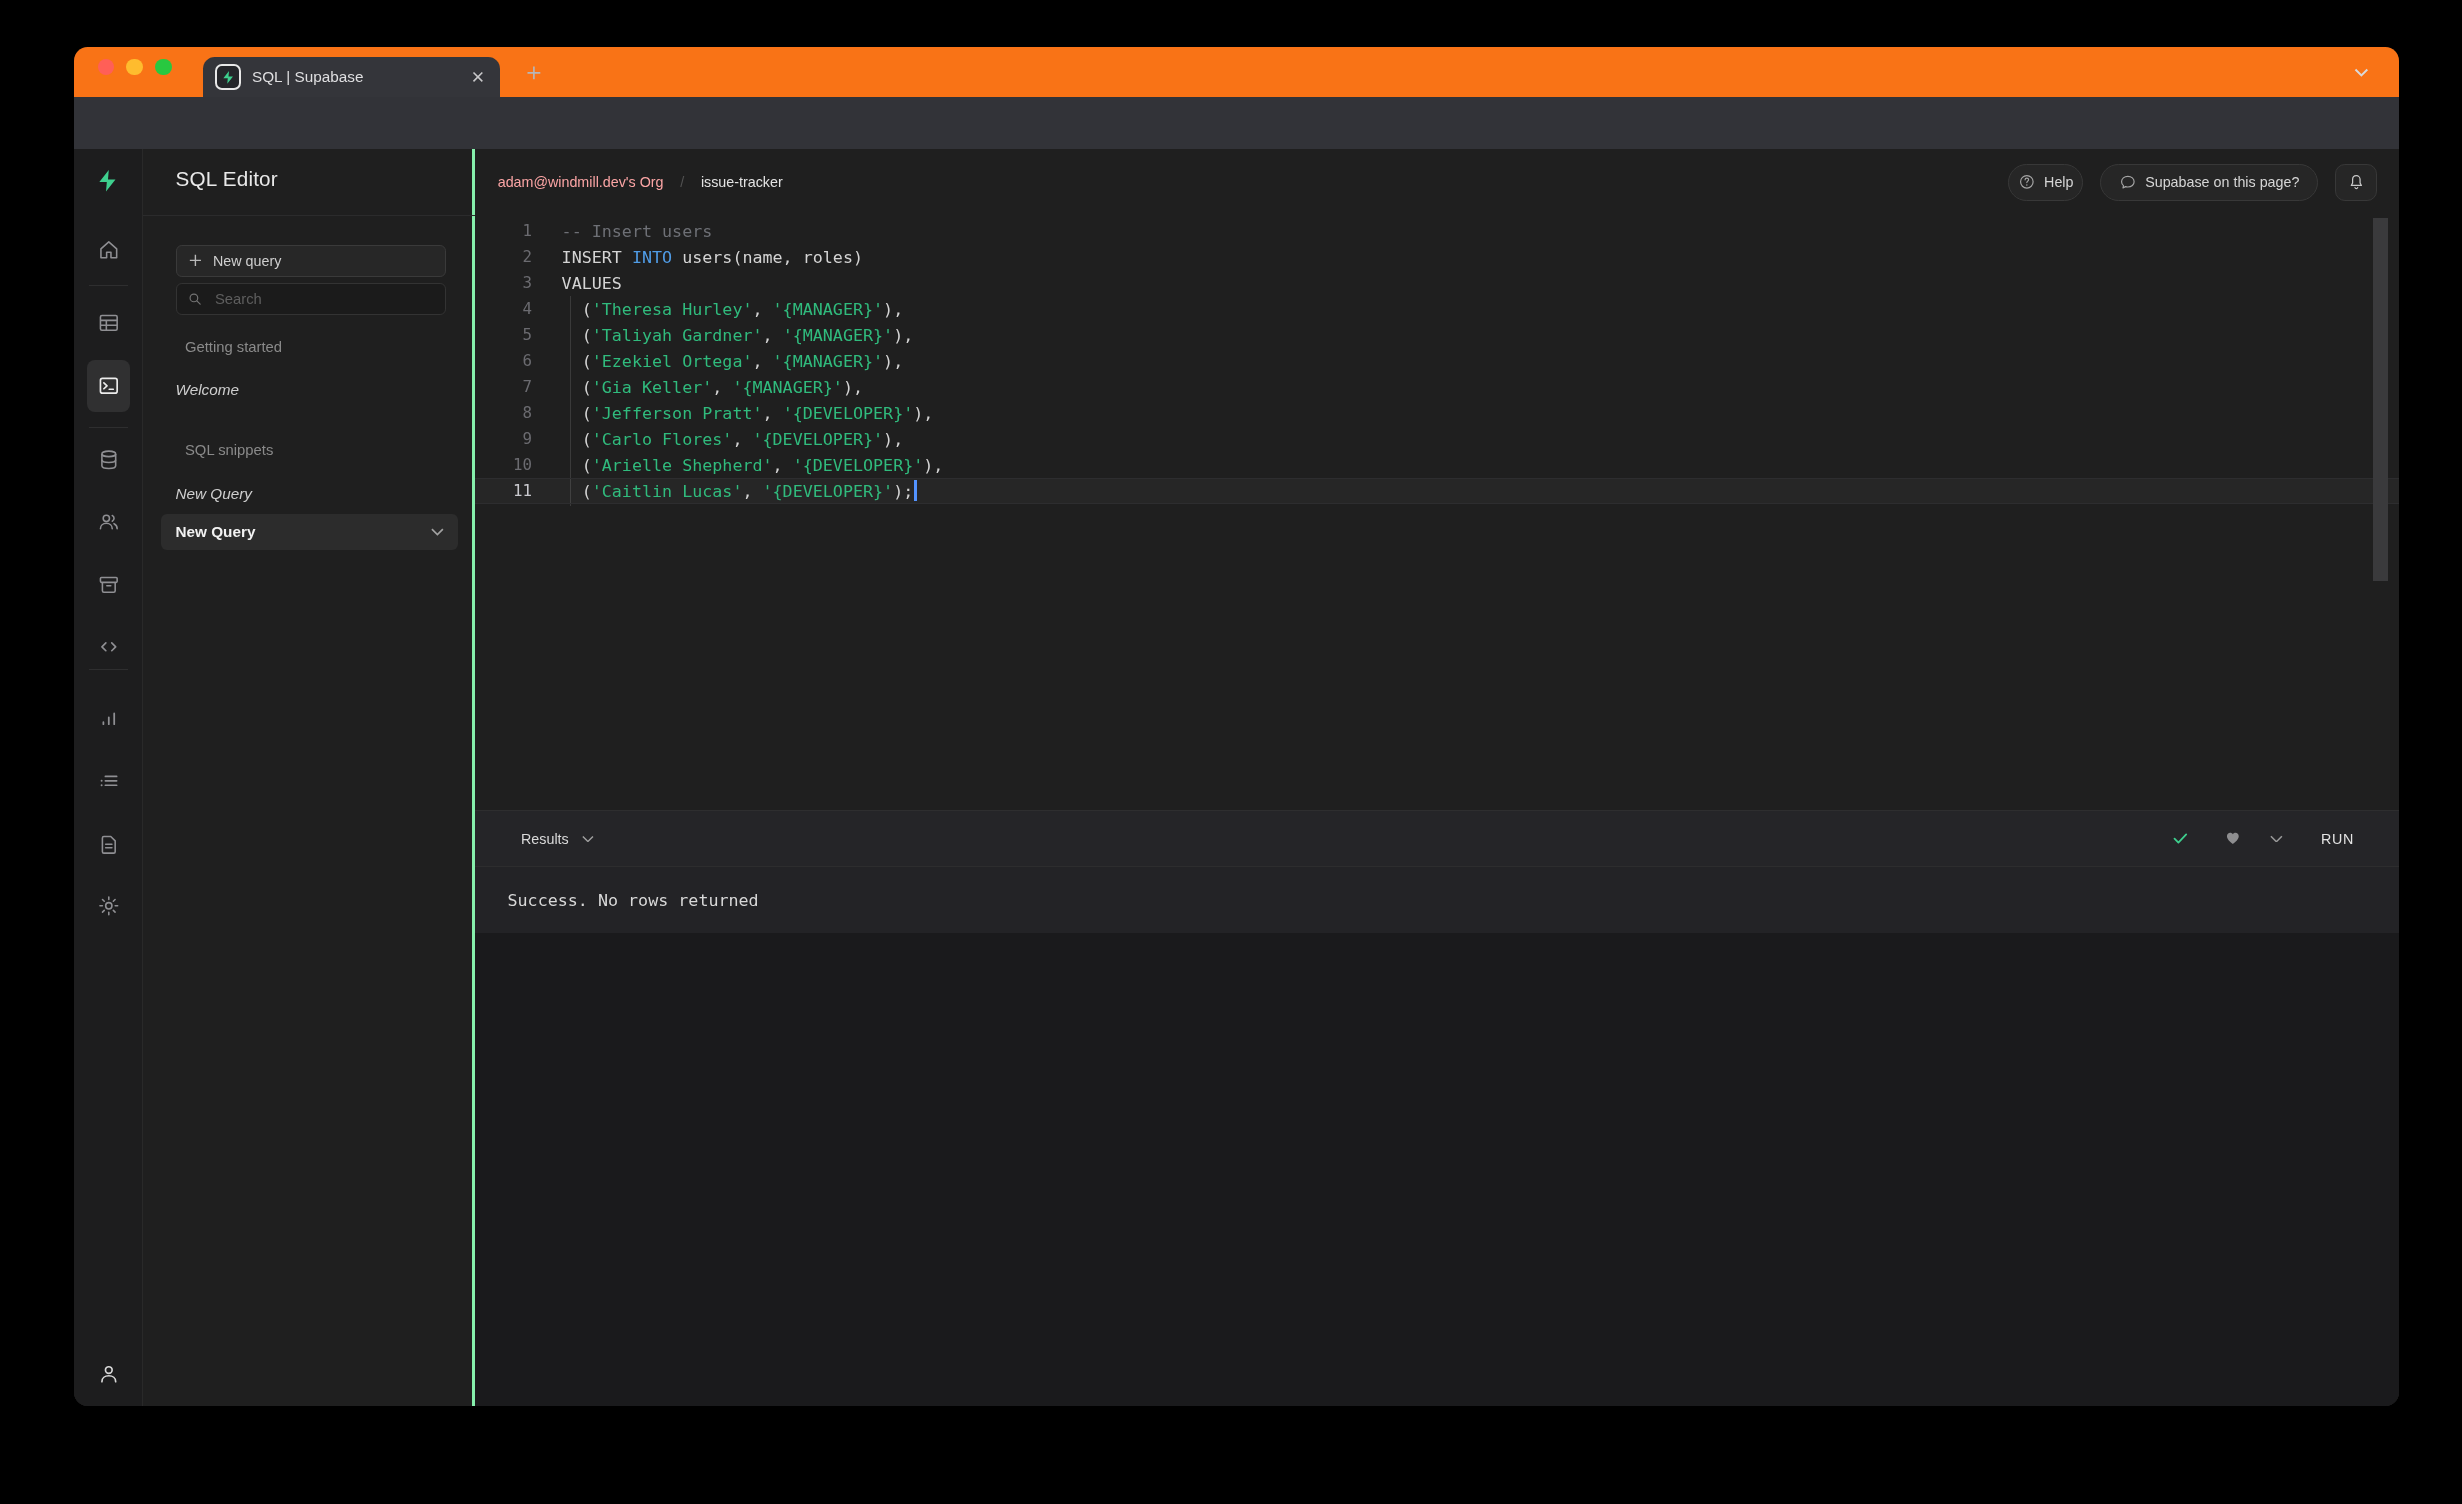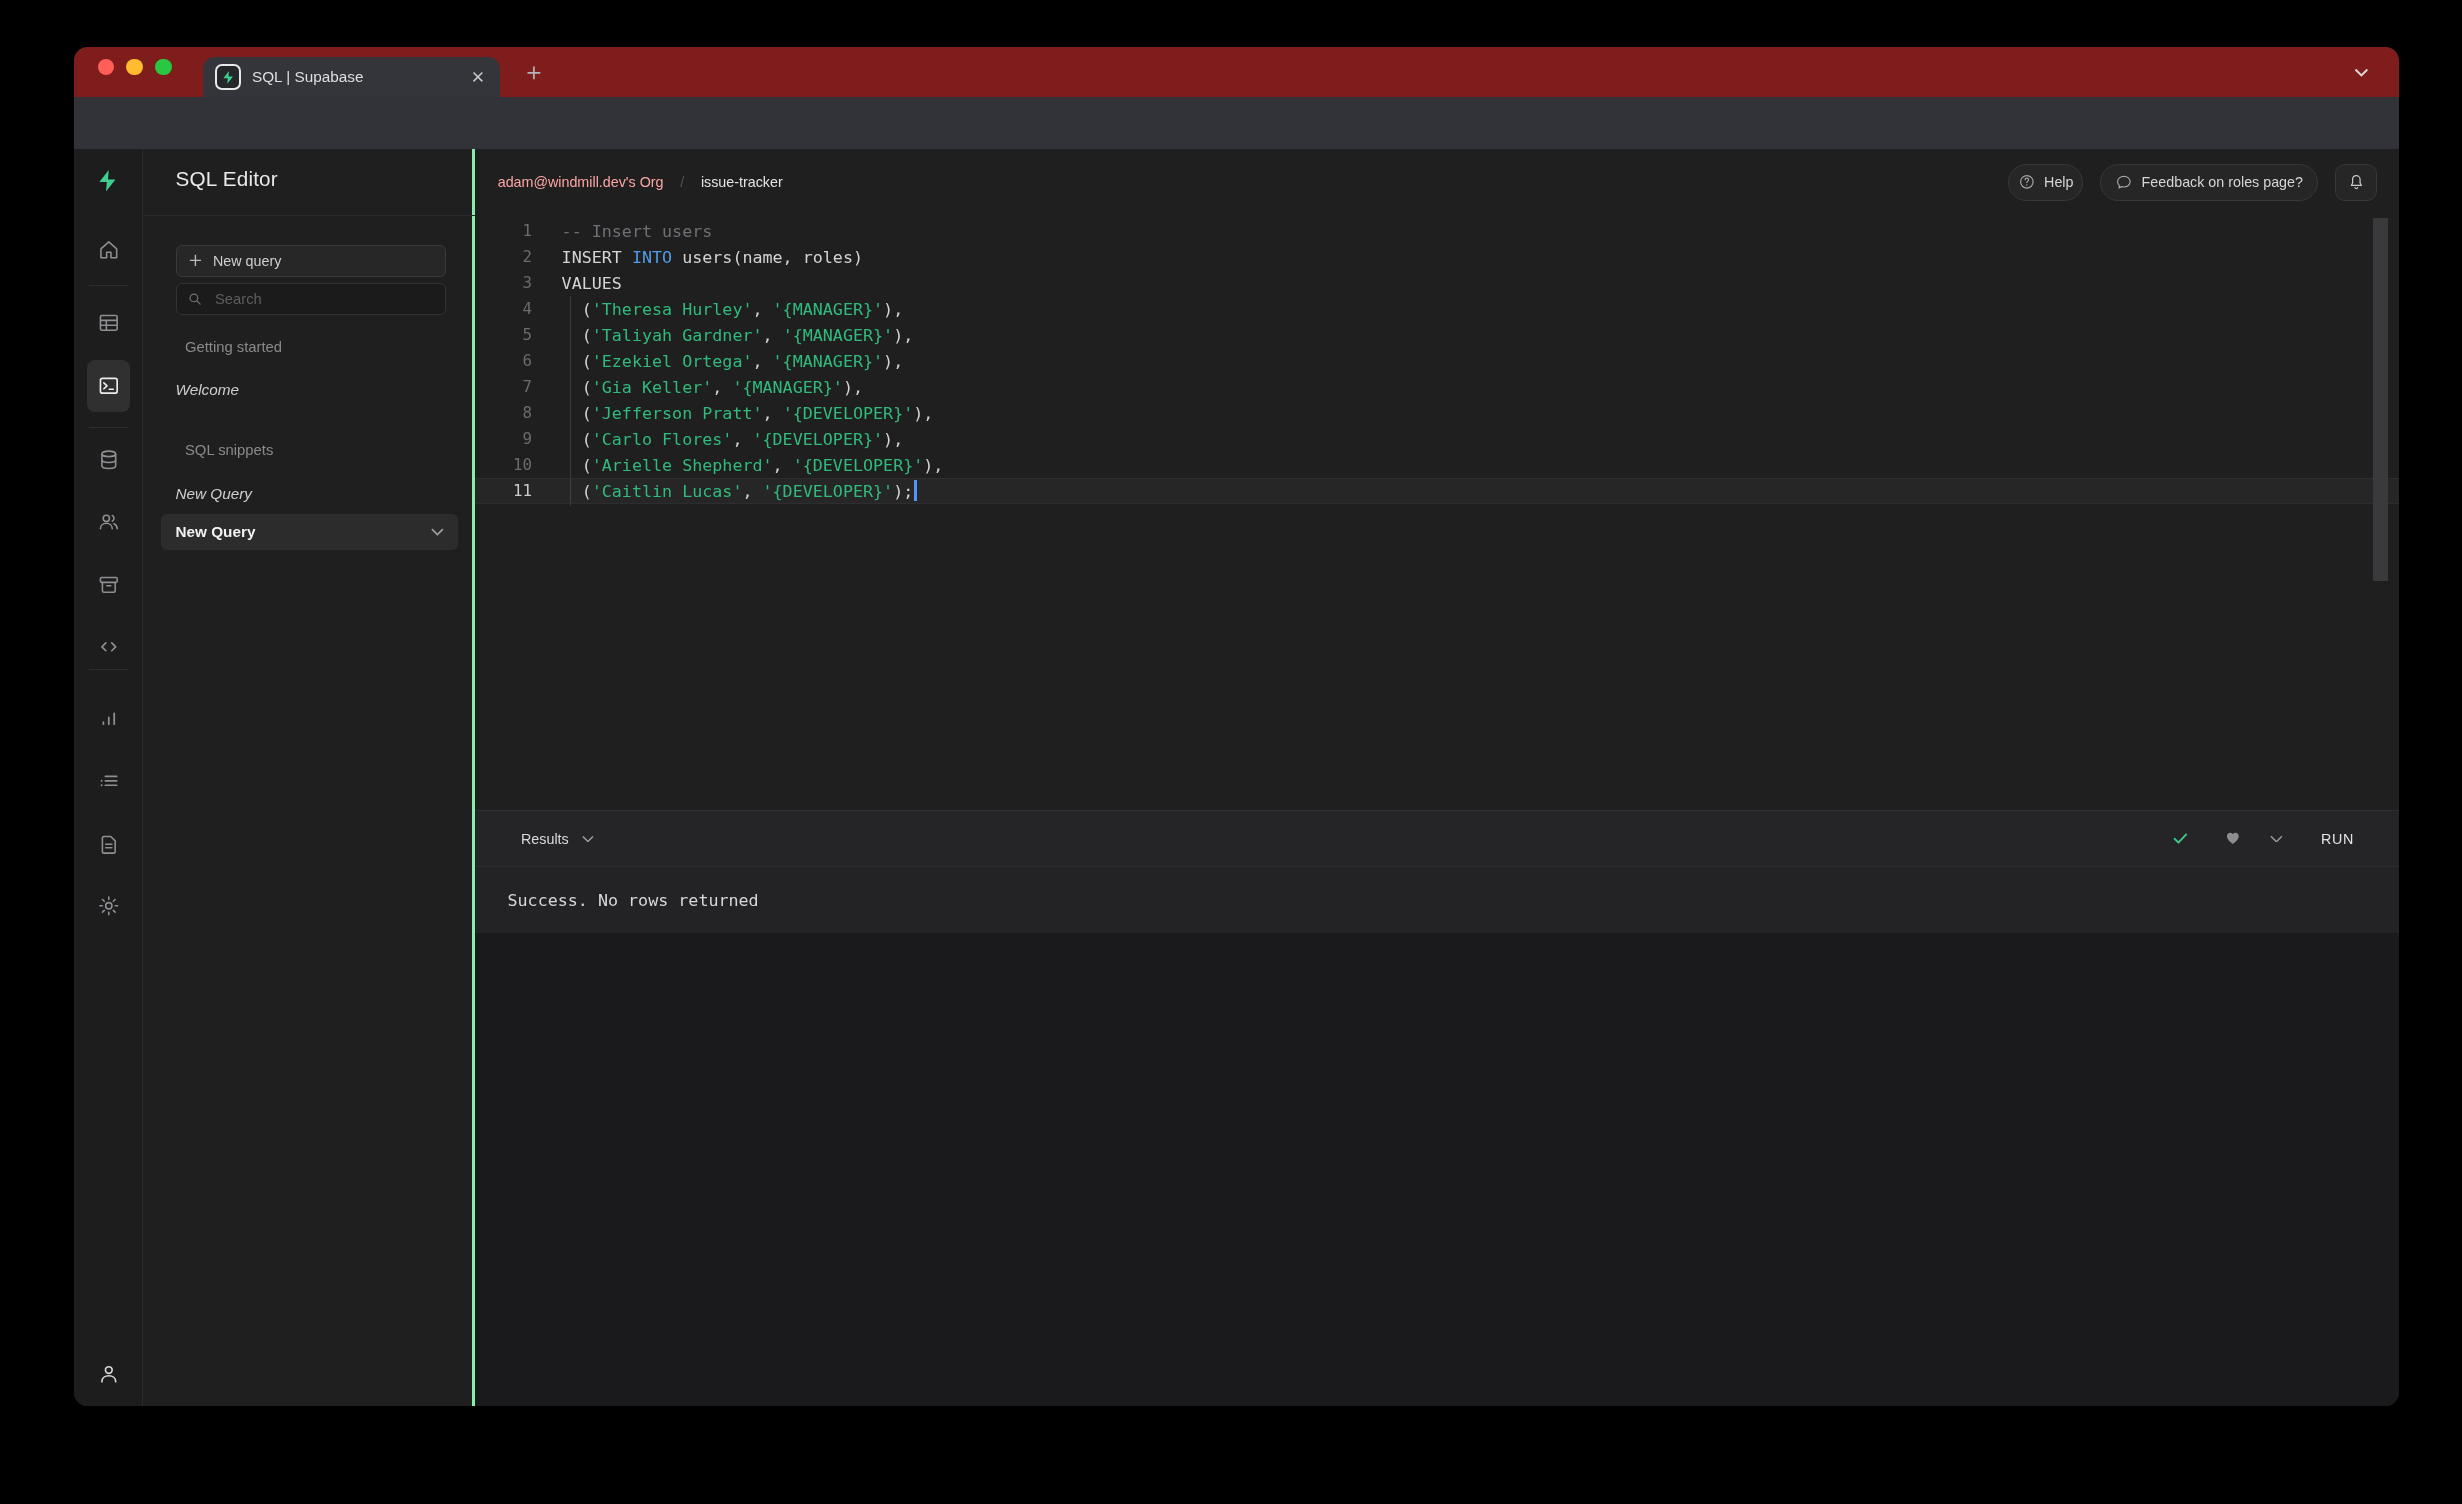--- a/index.html
+++ b/index.html
@@ -10,21 +10,21 @@
   html,body{background:#000;}
   #stage{position:relative;width:2463px;height:1504px;background:#000;overflow:hidden;
     font-family:"Liberation Sans",sans-serif;-webkit-font-smoothing:antialiased;}
   .abs{position:absolute;}
   svg{display:block;}
 
   
   #window{left:74px;top:47px;width:2325px;height:1359px;border-radius:13.8px;overflow:hidden;background:#1F1F1F;}
 
   
-  #tabstrip{left:0;top:0;width:100%;height:50px;background:#7f1d1d;}
+  #tabstrip{left:0;top:0;width:100%;height:50px;background:#f97316;}
   .light{width:16.7px;height:16.7px;border-radius:50%;top:11.8px;}
   #tab{left:129px;top:9.9px;width:297px;height:40px;background:#34353A;border-radius:11.8px 11.8px 0 0;}
   #tab-favicon{left:11.8px;top:6.9px;width:26.6px;height:26.6px;border:2px solid #E8E8E8;border-radius:6.9px;
     background:#25262A;display:flex;align-items:center;justify-content:center;}
   #tab-title{left:49px;top:0;height:40px;display:flex;align-items:center;color:#DFDFE1;font-size:15.3px;}
   #tab-close{right:11.8px;top:9.9px;width:20.7px;height:20.7px;display:flex;align-items:center;justify-content:center;border-radius:50%;}
   #new-tab{left:445px;top:10.8px;width:29.6px;height:29.6px;display:flex;align-items:center;justify-content:center;border-radius:50%;}
   #strip-chevron{left:2276px;top:13.8px;width:23.6px;height:23.6px;display:flex;align-items:center;justify-content:center;}
 
   
@@ -333,21 +333,21 @@
             <path d="M9.6 9.3 C9.6 8 10.6 7 12 7 C13.4 7 14.4 8 14.4 9.2 C14.4 10.4 13.5 10.9 12.8 11.4 C12.2 11.8 12 12.2 12 13" fill="none" stroke="#A5A5A5" stroke-width="1.6" stroke-linecap="round"></path>
             <circle cx="12" cy="16.3" r="1" fill="#A5A5A5"></circle>
           </svg>
           <span>Help</span>
         </div>
 
         <div id="feedback-btn" class="pill-btn abs">
           <svg width="17.7" height="17.7" viewBox="0 0 24 24">
             <path d="M12 4.5 C7 4.5 3.5 7.8 3.5 11.8 C3.5 13.9 4.5 15.8 6.1 17.1 L5.4 20.3 L8.8 18.5 C9.8 18.8 10.9 19 12 19 C17 19 20.5 15.8 20.5 11.8 C20.5 7.8 17 4.5 12 4.5 Z" fill="none" stroke="#A5A5A5" stroke-width="1.6" stroke-linejoin="round"></path>
           </svg>
-          <span>Feedback on roles page?</span>
+          <span>Supabase on this page?</span>
         </div>
 
         <div id="bell-btn" class="abs">
           <svg width="18.7" height="18.7" viewBox="0 0 24 24">
             <path d="M12 3.5 C9.2 3.5 7.2 5.7 7.2 8.5 V12.8 L5.5 16 H18.5 L16.8 12.8 V8.5 C16.8 5.7 14.8 3.5 12 3.5 Z" fill="none" stroke="#C9C9C9" stroke-width="1.6" stroke-linejoin="round"></path>
             <path d="M10.3 18.8 C10.6 19.6 11.2 20 12 20 C12.8 20 13.4 19.6 13.7 18.8" fill="none" stroke="#C9C9C9" stroke-width="1.6" stroke-linecap="round"></path>
           </svg>
         </div>
 
         <div id="editor" class="abs">

